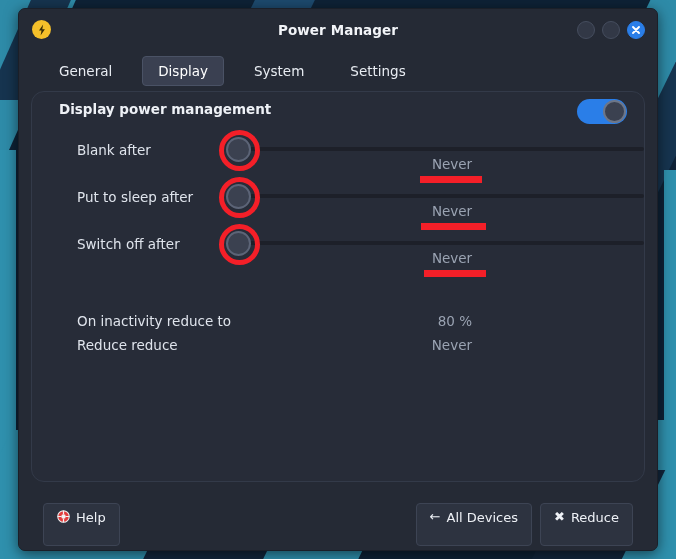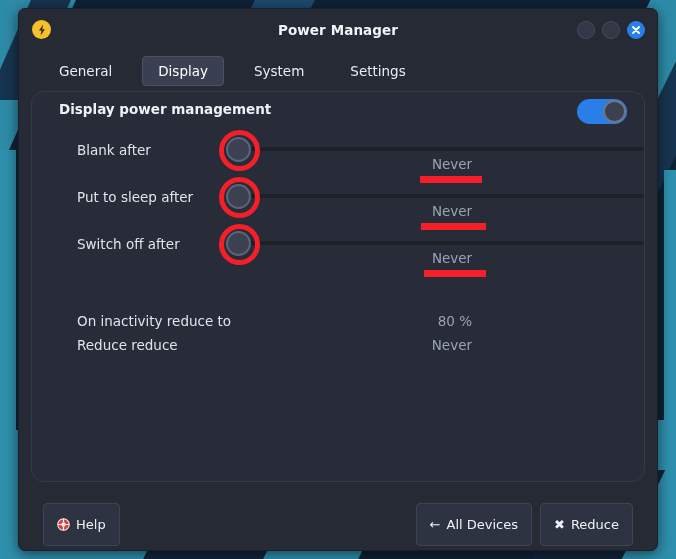--- a/index.html
+++ b/index.html
@@ -330,21 +330,21 @@
   #footer {
     flex: 0 0 52px;
     display: flex;
     align-items: center;
     padding: 0 24px;
     background: #252a35;
     border-radius: 0 0 6px 6px;
   }
   .btn {
     display: inline-flex;
-    align-items: center;
+    align-items: flex-start;
     gap: 6px;
     background: #2d3340;
     border: 1px solid #3d4454;
     border-radius: 4px;
     color: #eef1f6;
     font-size: 13px;
     padding: 6px 13px;
     height: 43px;
     white-space: nowrap;
   }

